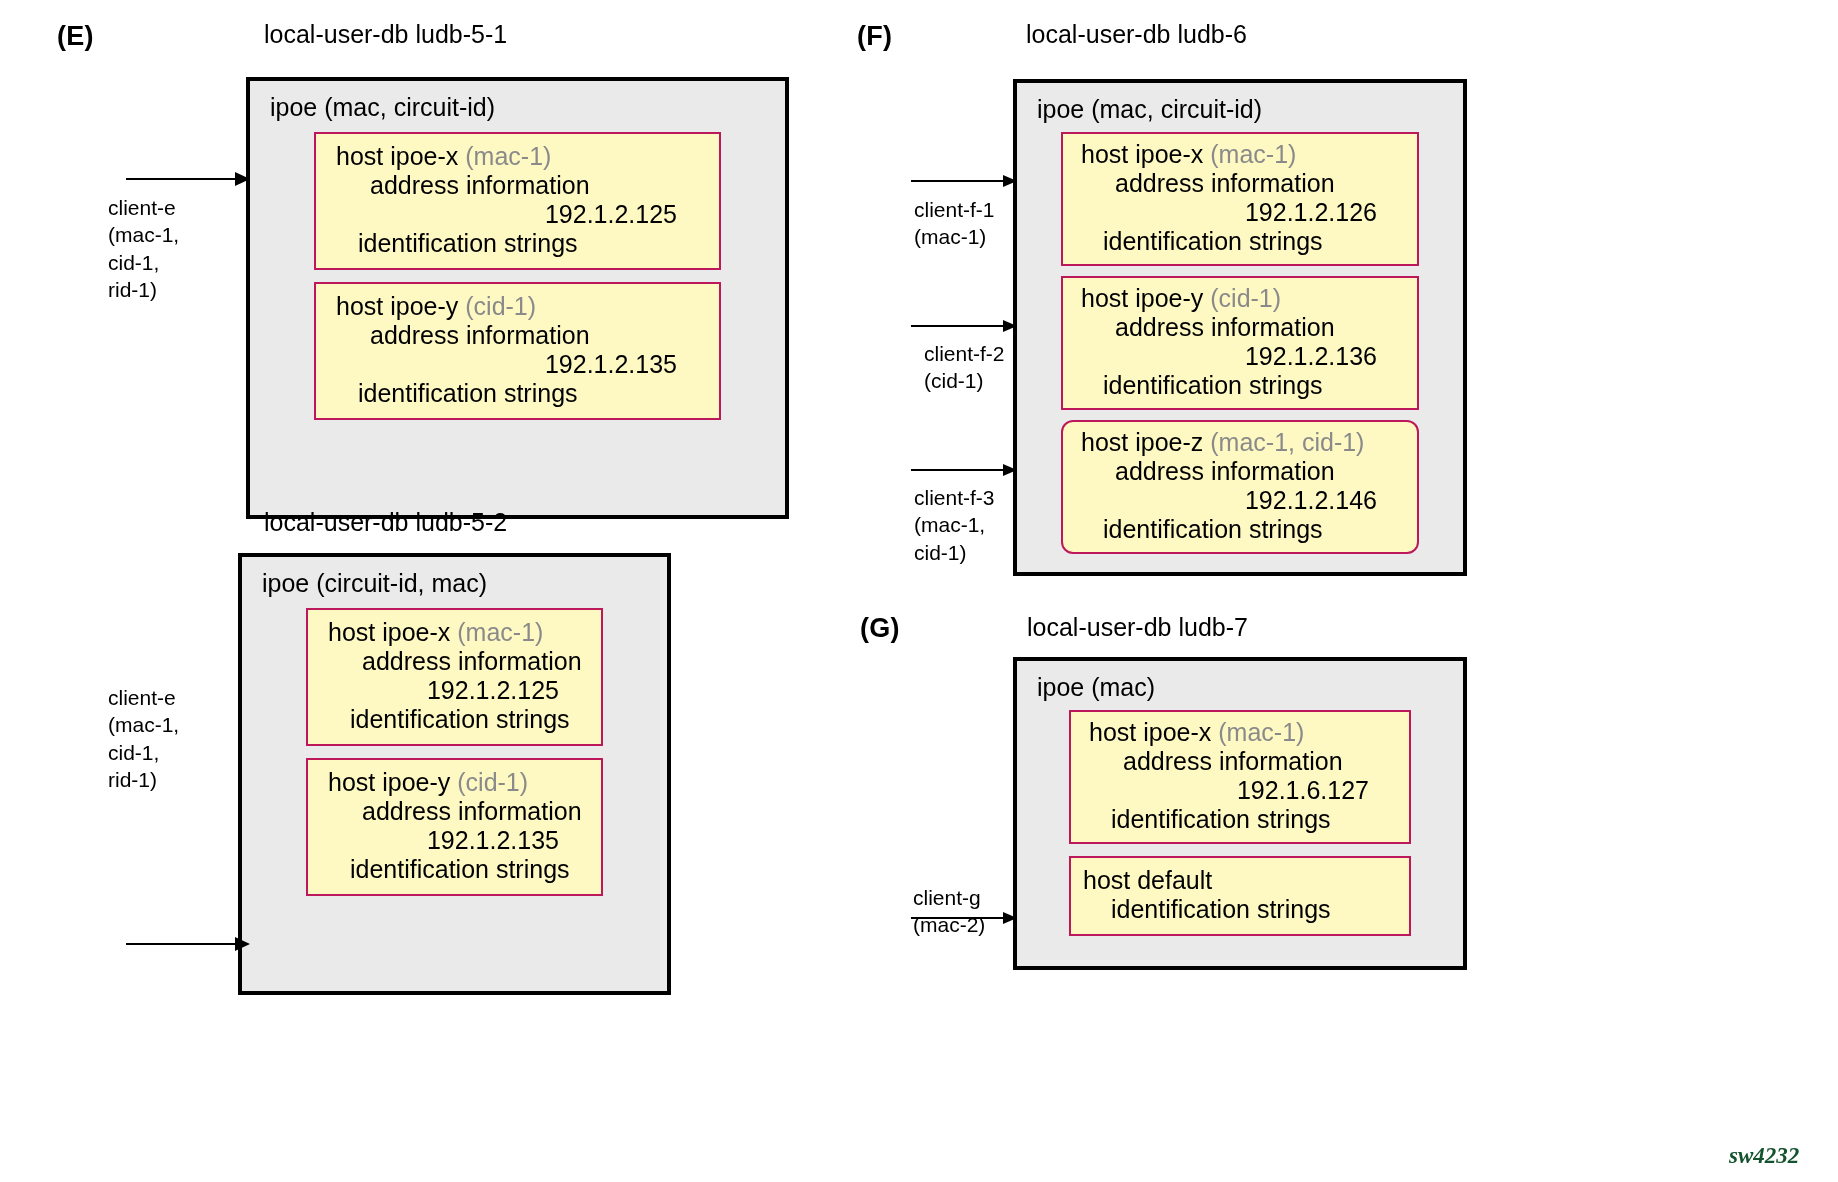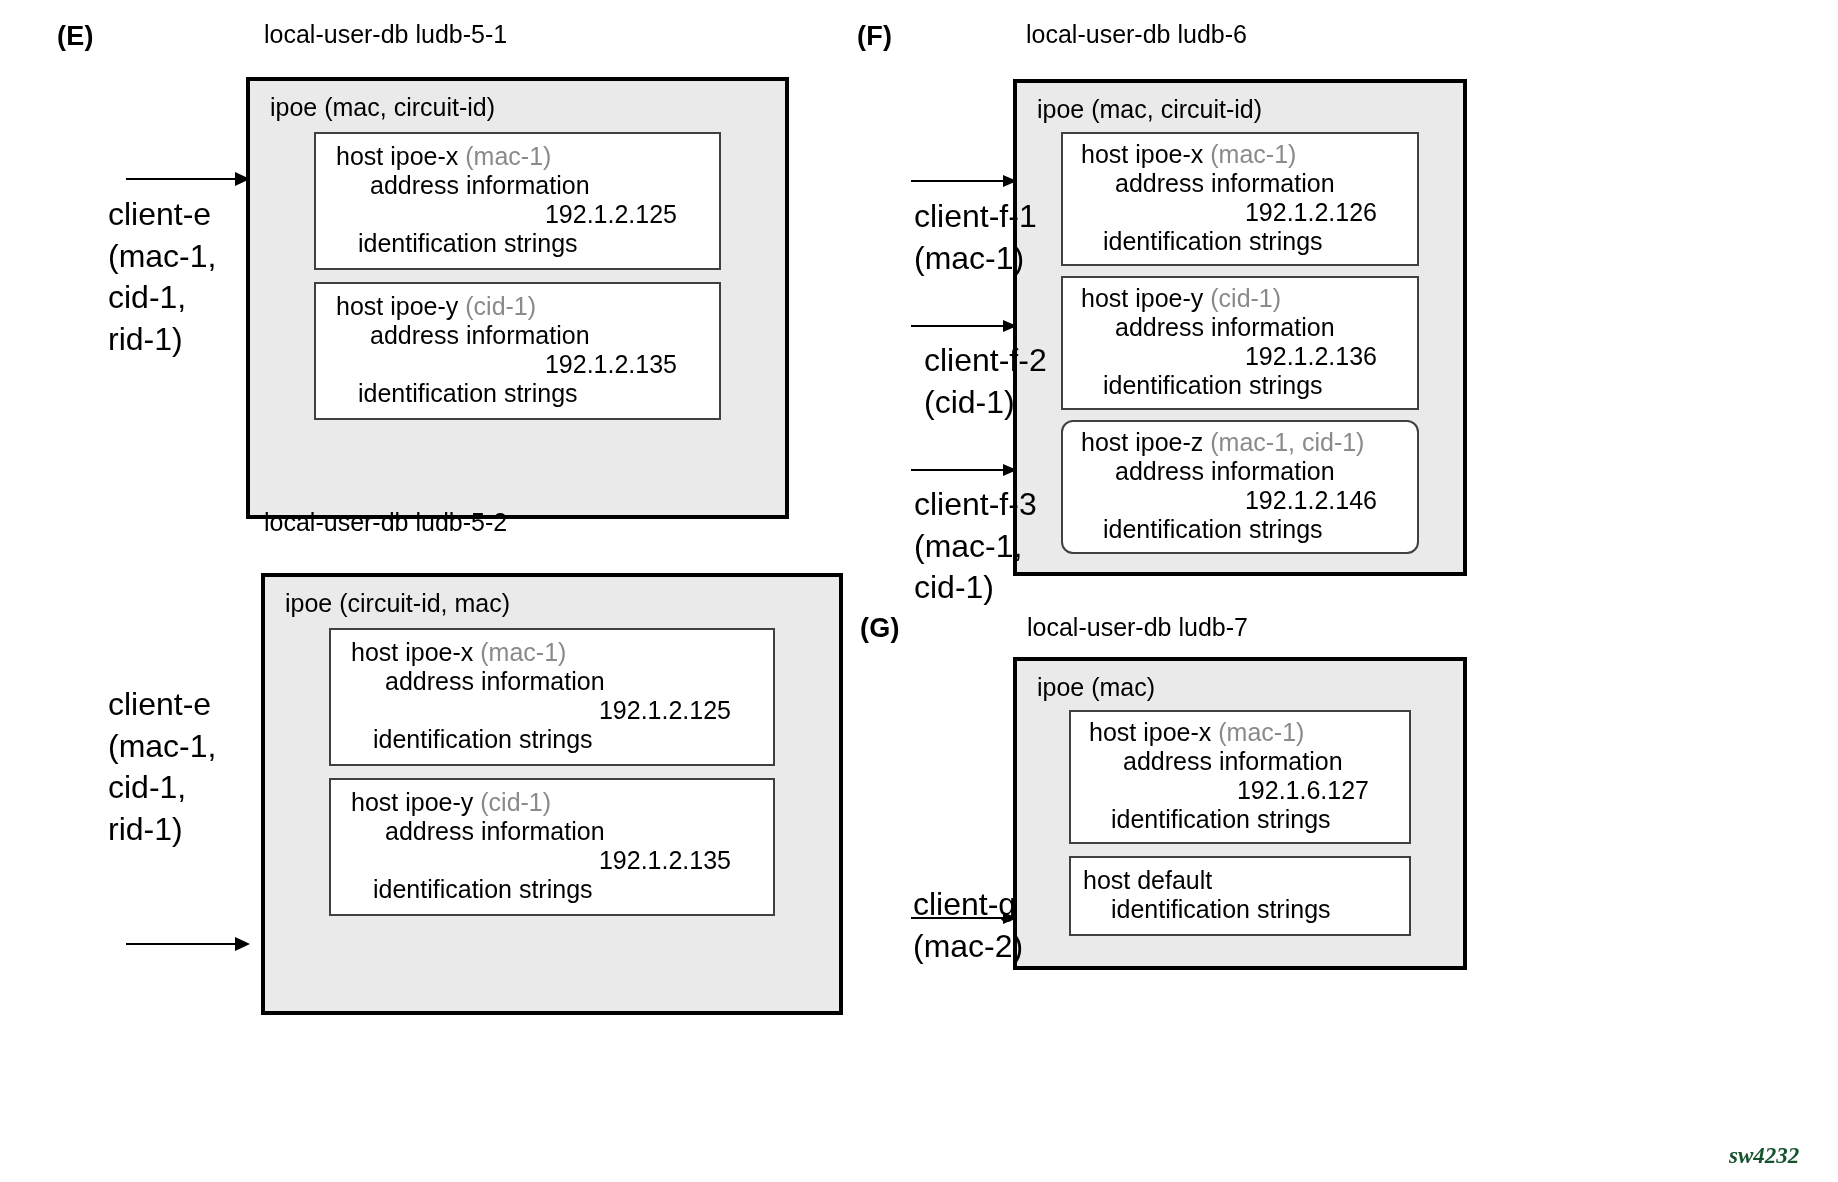--- a/index.html
+++ b/index.html
@@ -40,22 +40,22 @@
     padding: 12px 0 0 20px;
     white-space: nowrap;
   }
 
   .hosts {
     padding: 10px 12px 12px 12px;
   }
 
   
   .host-box {
-    background: #ffffff;
-    border: 2px solid #404040;
+    background: #fef9c3;
+    border: 2px solid #be185d;
     margin-bottom: 12px;
     padding: 8px 14px 10px 14px;
   }
   .host-box:last-child { margin-bottom: 0; }
 
   .host-title {
     font-size: 25px;
     white-space: nowrap;
     padding-left: 6px;
   }
@@ -74,21 +74,21 @@
   }
   .ident {
     font-size: 25px;
     padding-left: 28px;
     white-space: nowrap;
   }
 
   
   .client-label {
     position: absolute;
-    font-size: 32px;
+    font-size: 21px;
     line-height: 1.30;
     white-space: pre;
     text-align: left;
   }
 
   
   .arrow {
     position: absolute;
     height: 2px;
     background: #000000;
@@ -154,21 +154,21 @@
 </div>
 
 <div class="arrow" style="left:126px; top:178px; width:122px;"></div>
 <div class="client-label" style="left:108px; top:194px;">client-e
 (mac-1,
 cid-1,
 rid-1)</div>
 
 <div class="db-title" style="left:264px; top:508px;">local-user-db ludb-5-2</div>
 
-<div class="ludb" style="left:261px; top:553px; width:582px; height:442px;margin-top:20px;">
+<div class="ludb" style="left:238px; top:553px; width:433px; height:442px;">
   <div class="ludb-header">ipoe (circuit-id, mac)</div>
   <div class="hosts">
 
     <div class="host-box" style="margin-left:52px; margin-right:52px;">
       <div class="host-title">
         <span>host ipoe-x</span>
         <span class="host-key">(mac-1)</span>
       </div>
       <div class="addr-label">address information</div>
       <div class="addr-value">192.1.2.125</div>

